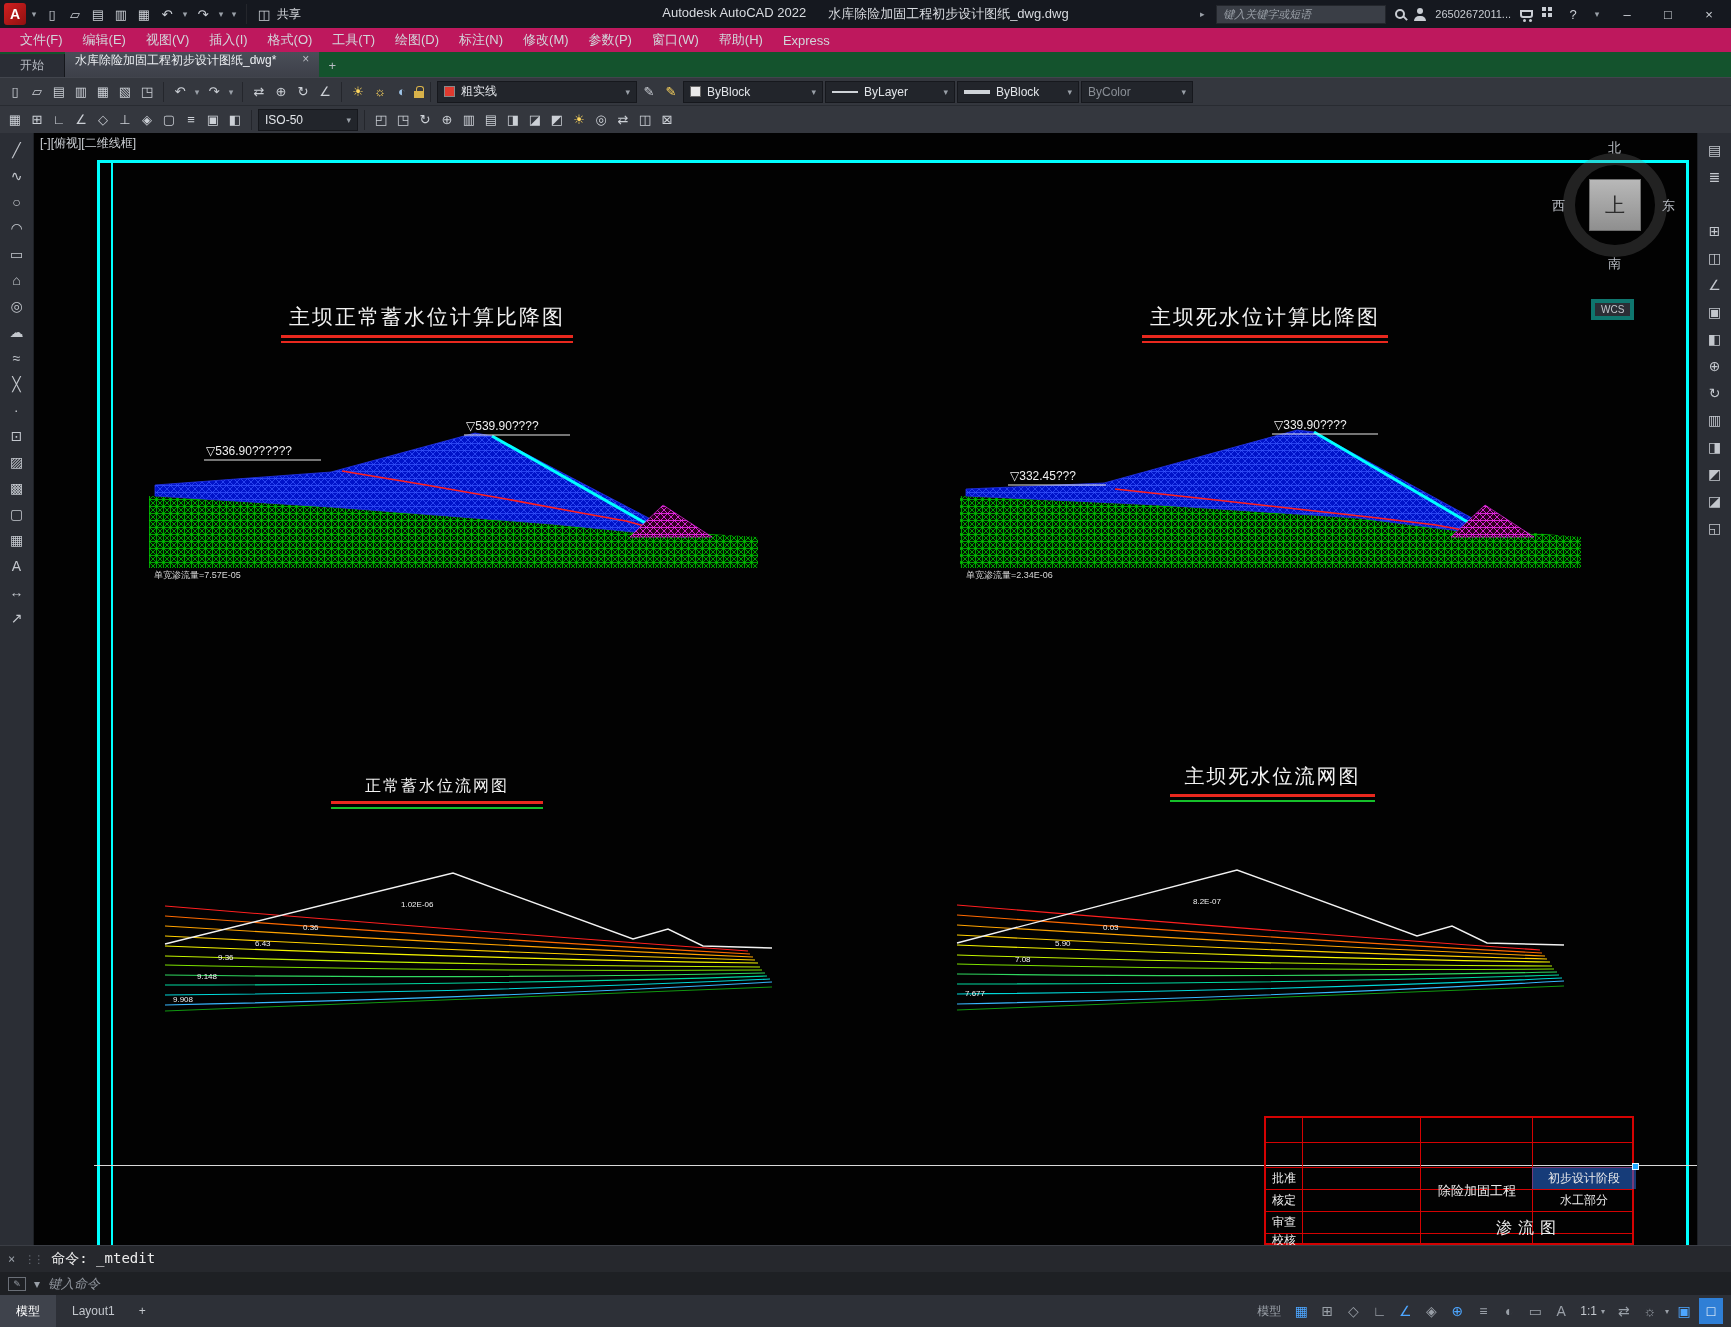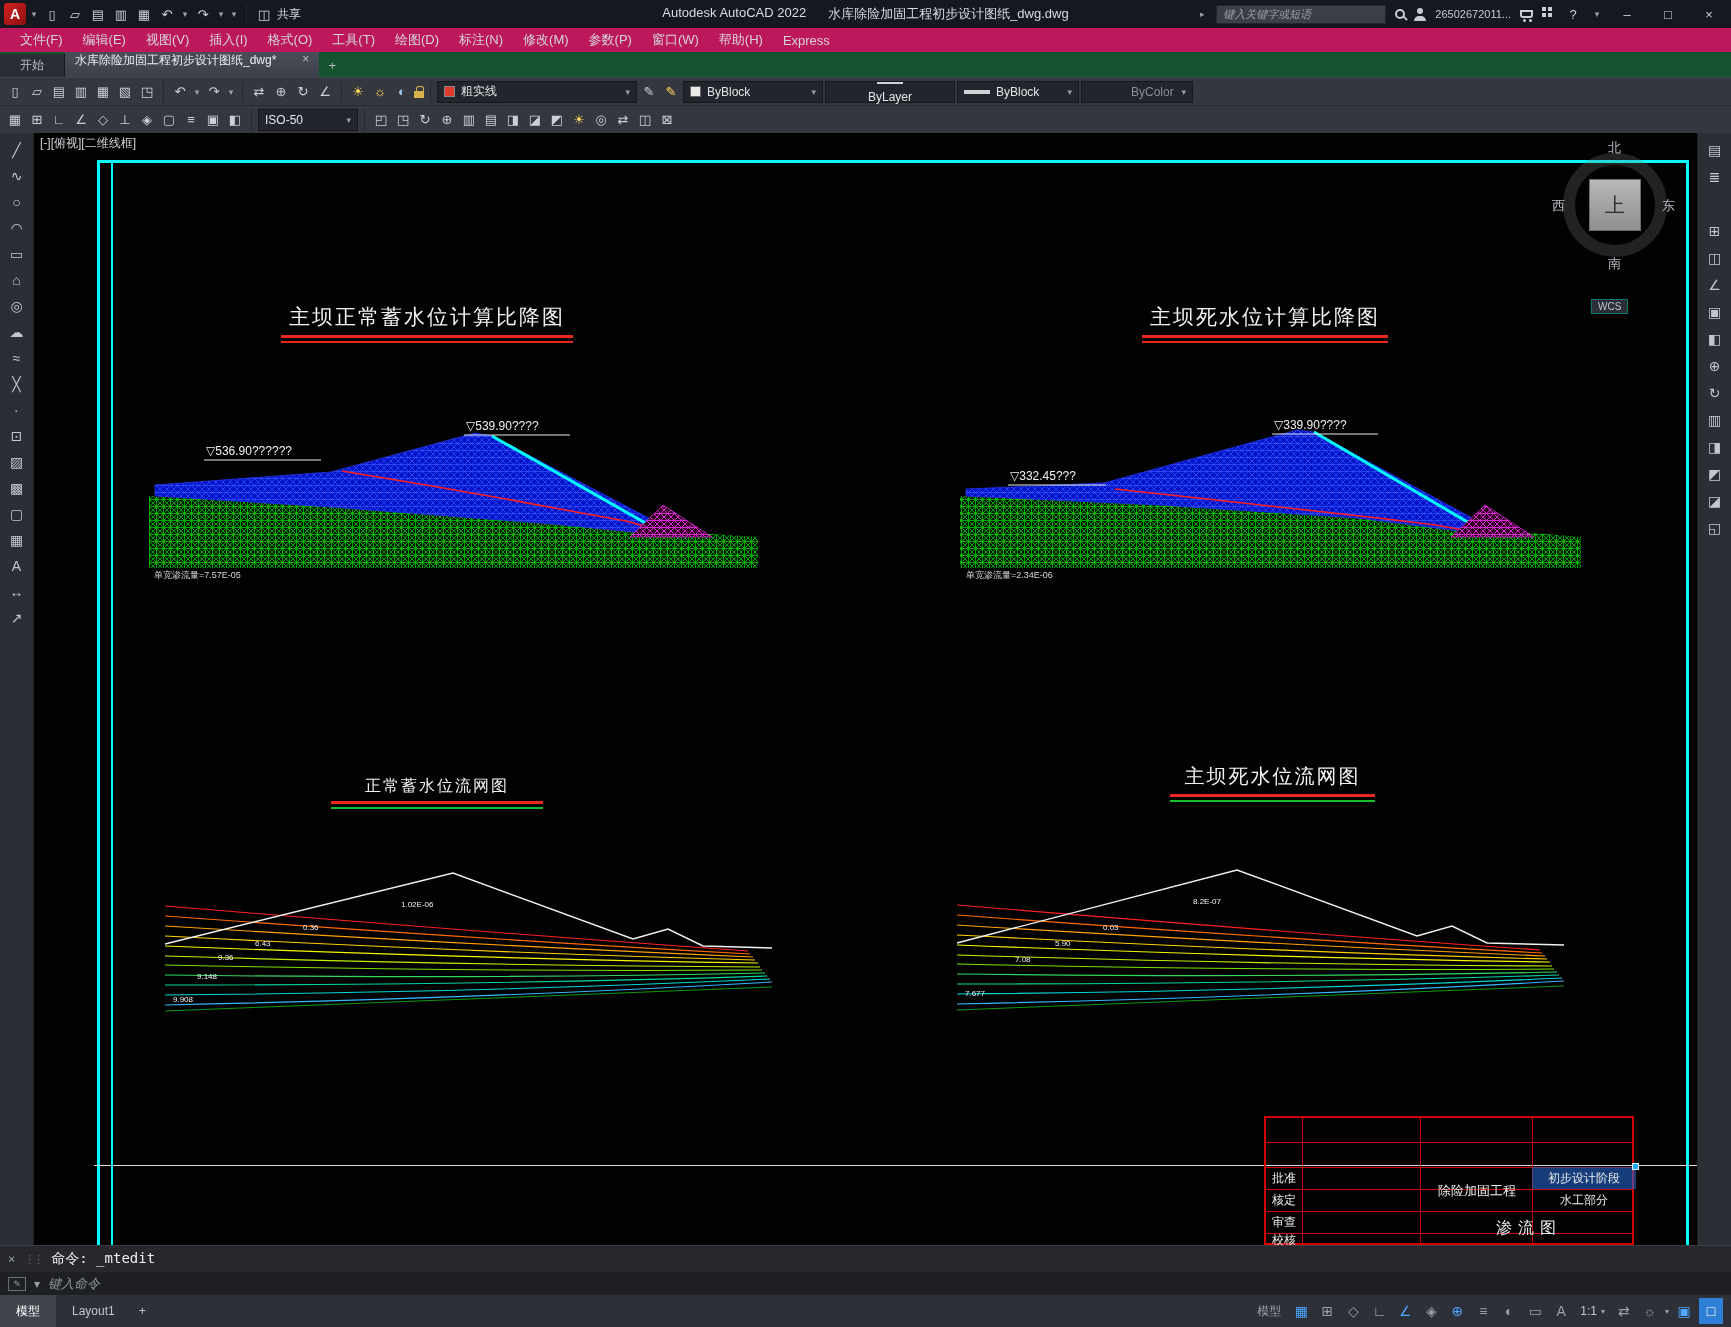--- a/index.html
+++ b/index.html
@@ -40,21 +40,21 @@
   .toolbar2{top:105px;height:28px;border-top:1px solid #282b31;}
   .sep{width:1px;height:20px;background:#24262c;margin:0 4px;flex:none;}
   .combo{display:flex;align-items:center;height:22px;background:#22252b;border:1px solid #16181d;padding:0 6px;gap:6px;color:#e2e5e9;font-size:12px;flex:none;}
   .combo .cc{margin-left:auto;color:#9aa0a8;font-size:9px;}
   .sw-red{width:11px;height:11px;background:#e03a2f;border:1px solid #888;flex:none;}
   .sw-white{width:11px;height:11px;background:#eaeaea;border:1px solid #666;flex:none;}
   .sw-line{width:26px;height:2px;background:#cfd3d8;flex:none;}
   .sw-thick{width:26px;height:4px;background:#cfd3d8;flex:none;}
   .yel{color:#ffd75e!important;}
   .blu{color:#9fc5e8!important;}
-  .gray{color:#8a8f96!important;margin-left:43px;}
+  .gray{color:#8a8f96!important;}
   .lock{width:10px;height:7px;background:#d8b24a;position:relative;margin-top:5px;flex:none;}
   .lock::before{content:"";position:absolute;top:-5px;left:2px;width:6px;height:5px;border:1.5px solid #d8b24a;border-bottom:none;border-radius:3px 3px 0 0;}
   
   .leftstrip{position:absolute;left:0;top:133px;bottom:82px;width:34px;background:#2b2e35;border-right:1px solid #1e2126;display:flex;flex-direction:column;align-items:center;padding-top:5px;gap:3px;}
   .rightstrip{position:absolute;right:0;top:133px;bottom:82px;width:34px;background:#2b2e35;border-left:1px solid #1e2126;display:flex;flex-direction:column;align-items:center;padding-top:5px;gap:4px;}
   .l-ico{width:26px;height:23px;display:flex;align-items:center;justify-content:center;color:#c3c7cd;font-size:14px;}
   
   .canvas{position:absolute;left:34px;right:34px;top:133px;bottom:82px;background:#020202;overflow:hidden;}
   .vp-controls{position:absolute;left:6px;top:2px;font-size:12px;color:#cfd3d8;}
   .frame{position:absolute;left:63px;top:27px;width:1592px;height:1120px;border:3px solid #00ffff;}
@@ -62,21 +62,21 @@
   .sheetline{position:absolute;left:60px;top:1032px;width:1603px;height:1px;background:#d9d9d9;}
   .cad-title{position:absolute;color:#f2f2f2;text-align:center;letter-spacing:2px;font-family:"Liberation Serif","DejaVu Serif",serif;}
   .ul{height:3px;background:#e8281e;margin-top:4px;}
   .ul2r{height:2px;background:#e8281e;margin-top:3px;}
   .ul2g{height:2px;background:#16c02a;margin-top:3px;}
   
   .compass{position:absolute;left:1516px;top:10px;width:130px;height:180px;}
   .ring{position:absolute;left:13px;top:10px;width:104px;height:104px;border:12px solid rgba(120,120,120,0.28);border-radius:50%;}
   .card{position:absolute;color:#b9bdc4;font-size:13px;}
   .cube{position:absolute;left:39px;top:36px;width:52px;height:52px;background:linear-gradient(#b8b8b8,#8f8f8f);color:#2d2d2d;display:flex;align-items:center;justify-content:center;font-size:20px;border:1px solid #6d6d6d;}
-  .wcs{position:absolute;left:41px;top:156px;padding:1px 6px;background:#2b2e35;border:1px solid #0f766e;color:#c3c7cd;font-size:10px;}
+  .wcs{position:absolute;left:41px;top:156px;padding:1px 6px;background:#2b2e35;border:4px solid #0f766e;color:#c3c7cd;font-size:10px;}
   
   .tblock{position:absolute;left:1230px;top:983px;width:370px;height:129px;border:2px solid #d40202;}
   .tb-v{position:absolute;top:0;bottom:0;width:1px;background:#d40202;}
   .tb-h{position:absolute;left:0;right:0;height:1px;background:#d40202;}
   .tb-lab{position:absolute;color:#ececec;font-size:12px;display:flex;align-items:center;justify-content:center;}
   .grip{position:absolute;left:366px;top:45px;width:7px;height:7px;background:#1fa8ff;border:1px solid #e0f4ff;}
   
   .cmd{position:absolute;left:0;right:0;top:1245px;height:50px;background:#1e2024;border-top:1px solid #3a3d44;}
   .cmd-row1{height:26px;display:flex;align-items:center;gap:9px;padding:0 8px;background:#26282d;color:#ededed;font-family:"DejaVu Sans Mono",monospace;font-size:14px;}
   .cmd-row2{height:24px;display:flex;align-items:center;gap:8px;padding:0 8px;color:#8f949c;font-size:13px;font-style:italic;}
@@ -189,21 +189,21 @@
     <span>粗实线</span>
     <span class="cc">▾</span>
   </div>
   <span class="t-ico">✎</span>
   <span class="t-ico yel">✎</span>
   <div class="combo" style="width:140px;">
     <span class="sw-white"></span>
     <span>ByBlock</span>
     <span class="cc">▾</span>
   </div>
-  <div class="combo" style="width:130px;flex-direction:column;">
+  <div class="combo" style="width:130px;">
     <span class="sw-line"></span>
     <span>ByLayer</span>
     <span class="cc">▾</span>
   </div>
   <div class="combo" style="width:122px;">
     <span class="sw-thick"></span>
     <span>ByBlock</span>
     <span class="cc">▾</span>
   </div>
   <div class="combo" style="width:112px;">

